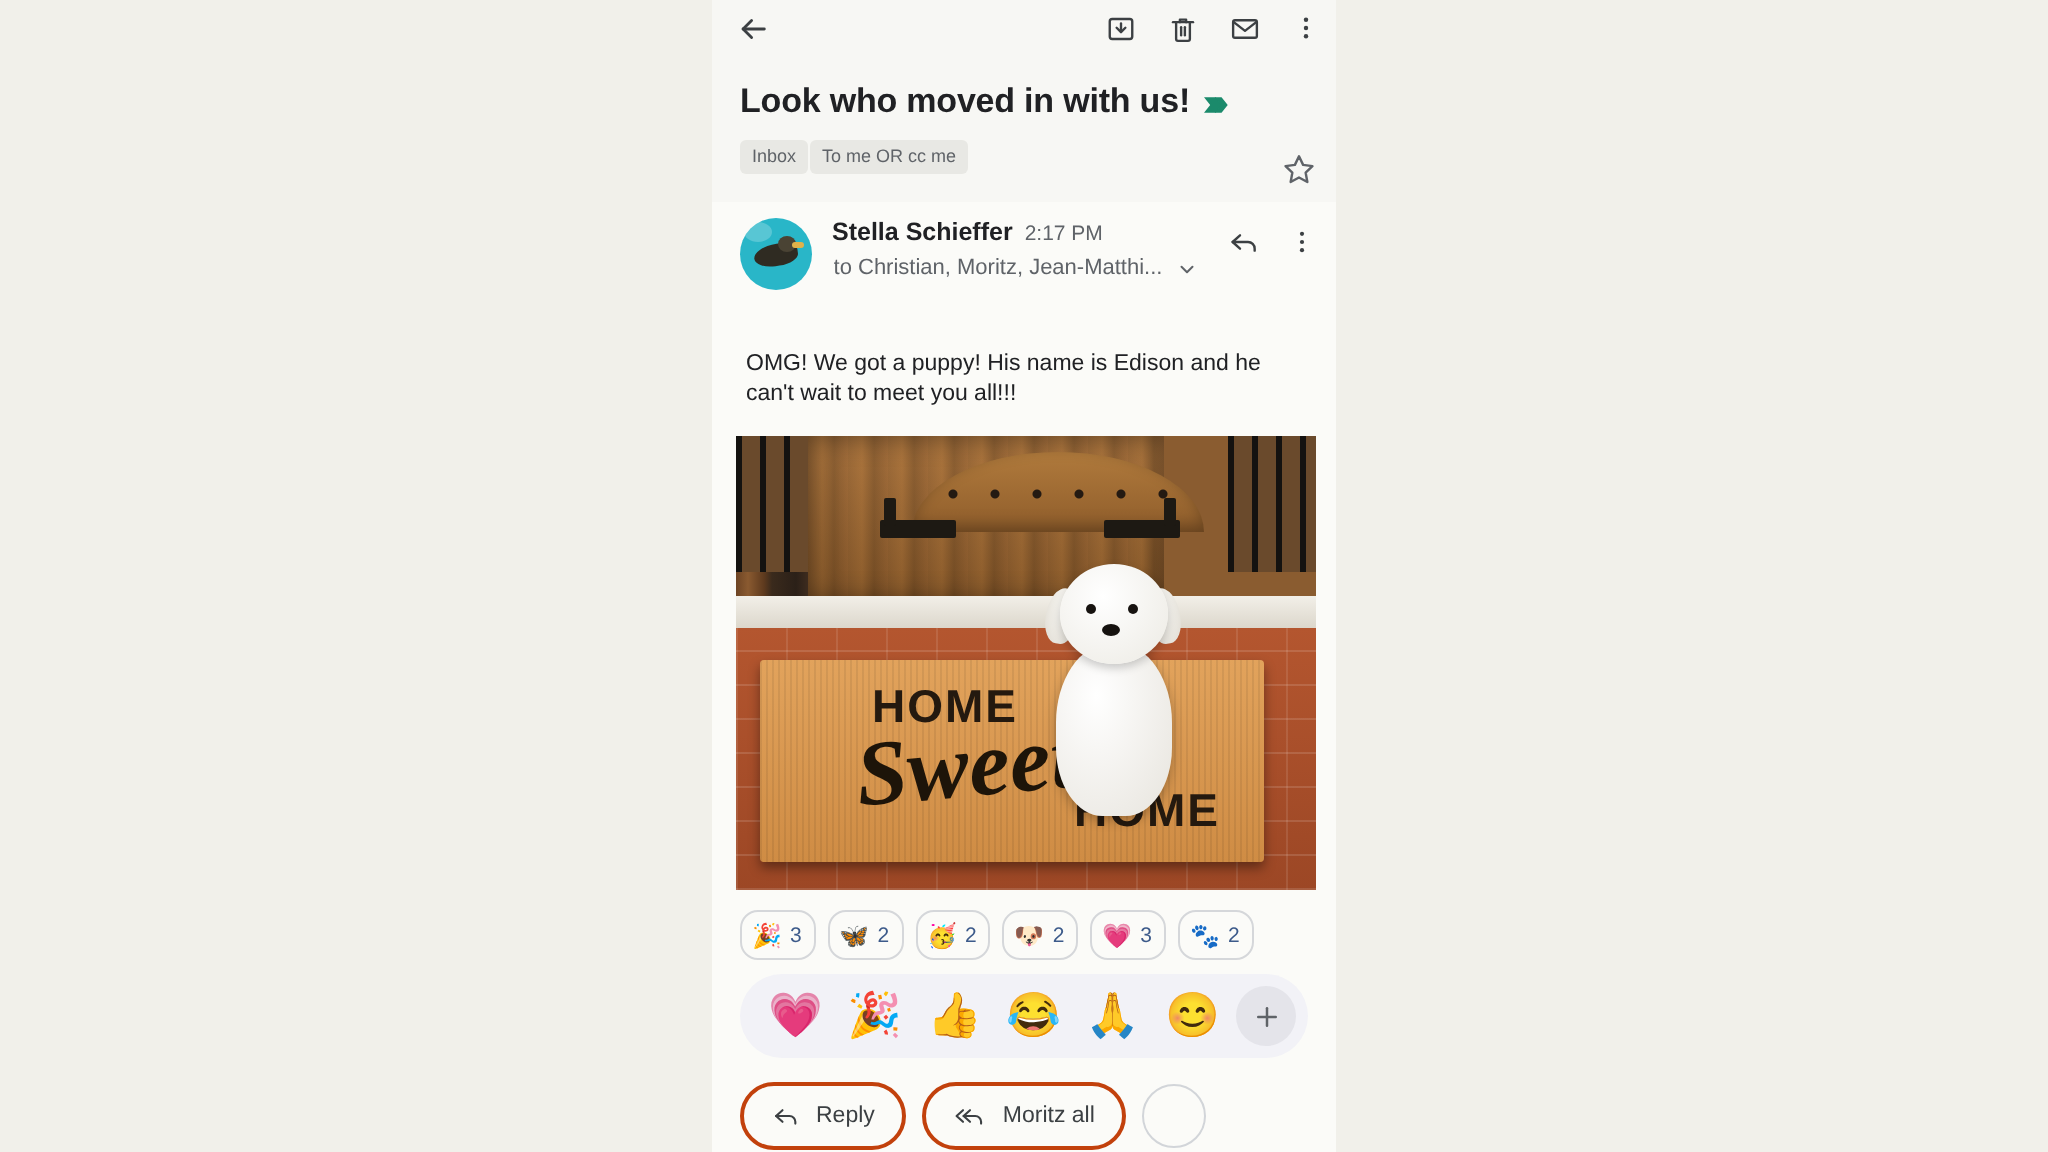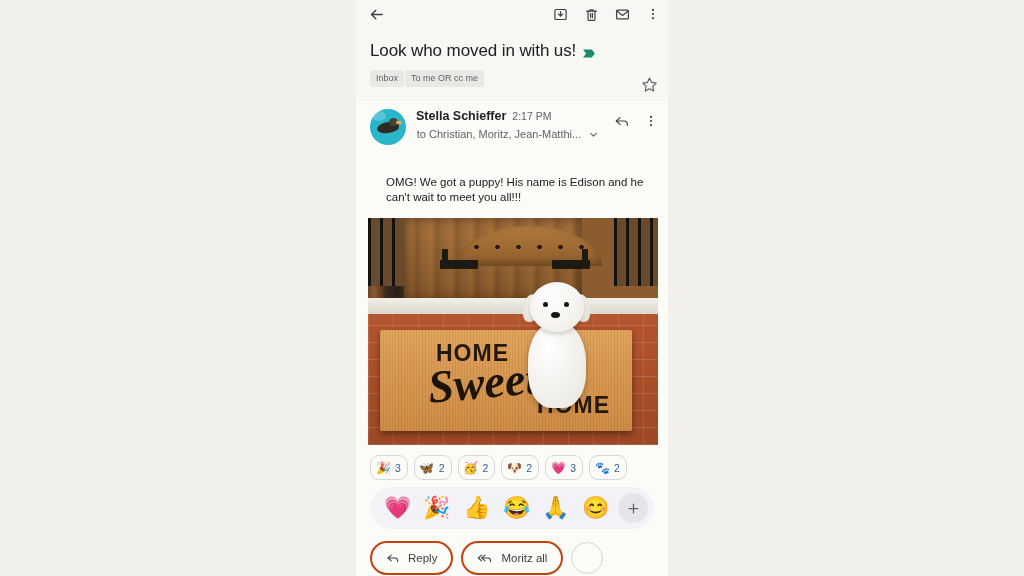--- a/index.html
+++ b/index.html
@@ -56,21 +56,21 @@
     background: #f7f7f4;
   }
   .subject-row {
     display: flex;
     align-items: flex-start;
   }
   .subject-text {
     font-size: 17px;
     line-height: 22px;
     color: #202124;
-    font-weight: 400;
+    font-weight: 700;
     letter-spacing: -0.1px;
   }
   .imp-marker {
     margin-left: 7px;
     margin-top: 5px;
     flex: 0 0 auto;
   }
   .star-btn {
     position: absolute;
     right: 10px;
@@ -183,21 +183,21 @@
   .sender-actions {
     display: flex;
     align-items: center;
     flex: 0 0 auto;
     padding-top: 4px;
   }
   .sender-actions .ic { margin-left: 14px; }
 
   
   .body-text {
-    padding: 30px 14px 0 30px;
+    padding: 30px 14px 0 17px;
     font-size: 11.5px;
     line-height: 15px;
     color: #202124;
   }
 
   
   .photo-wrap {
     margin: 13px 10px 0 12px;
     height: 227px;
     position: relative;

